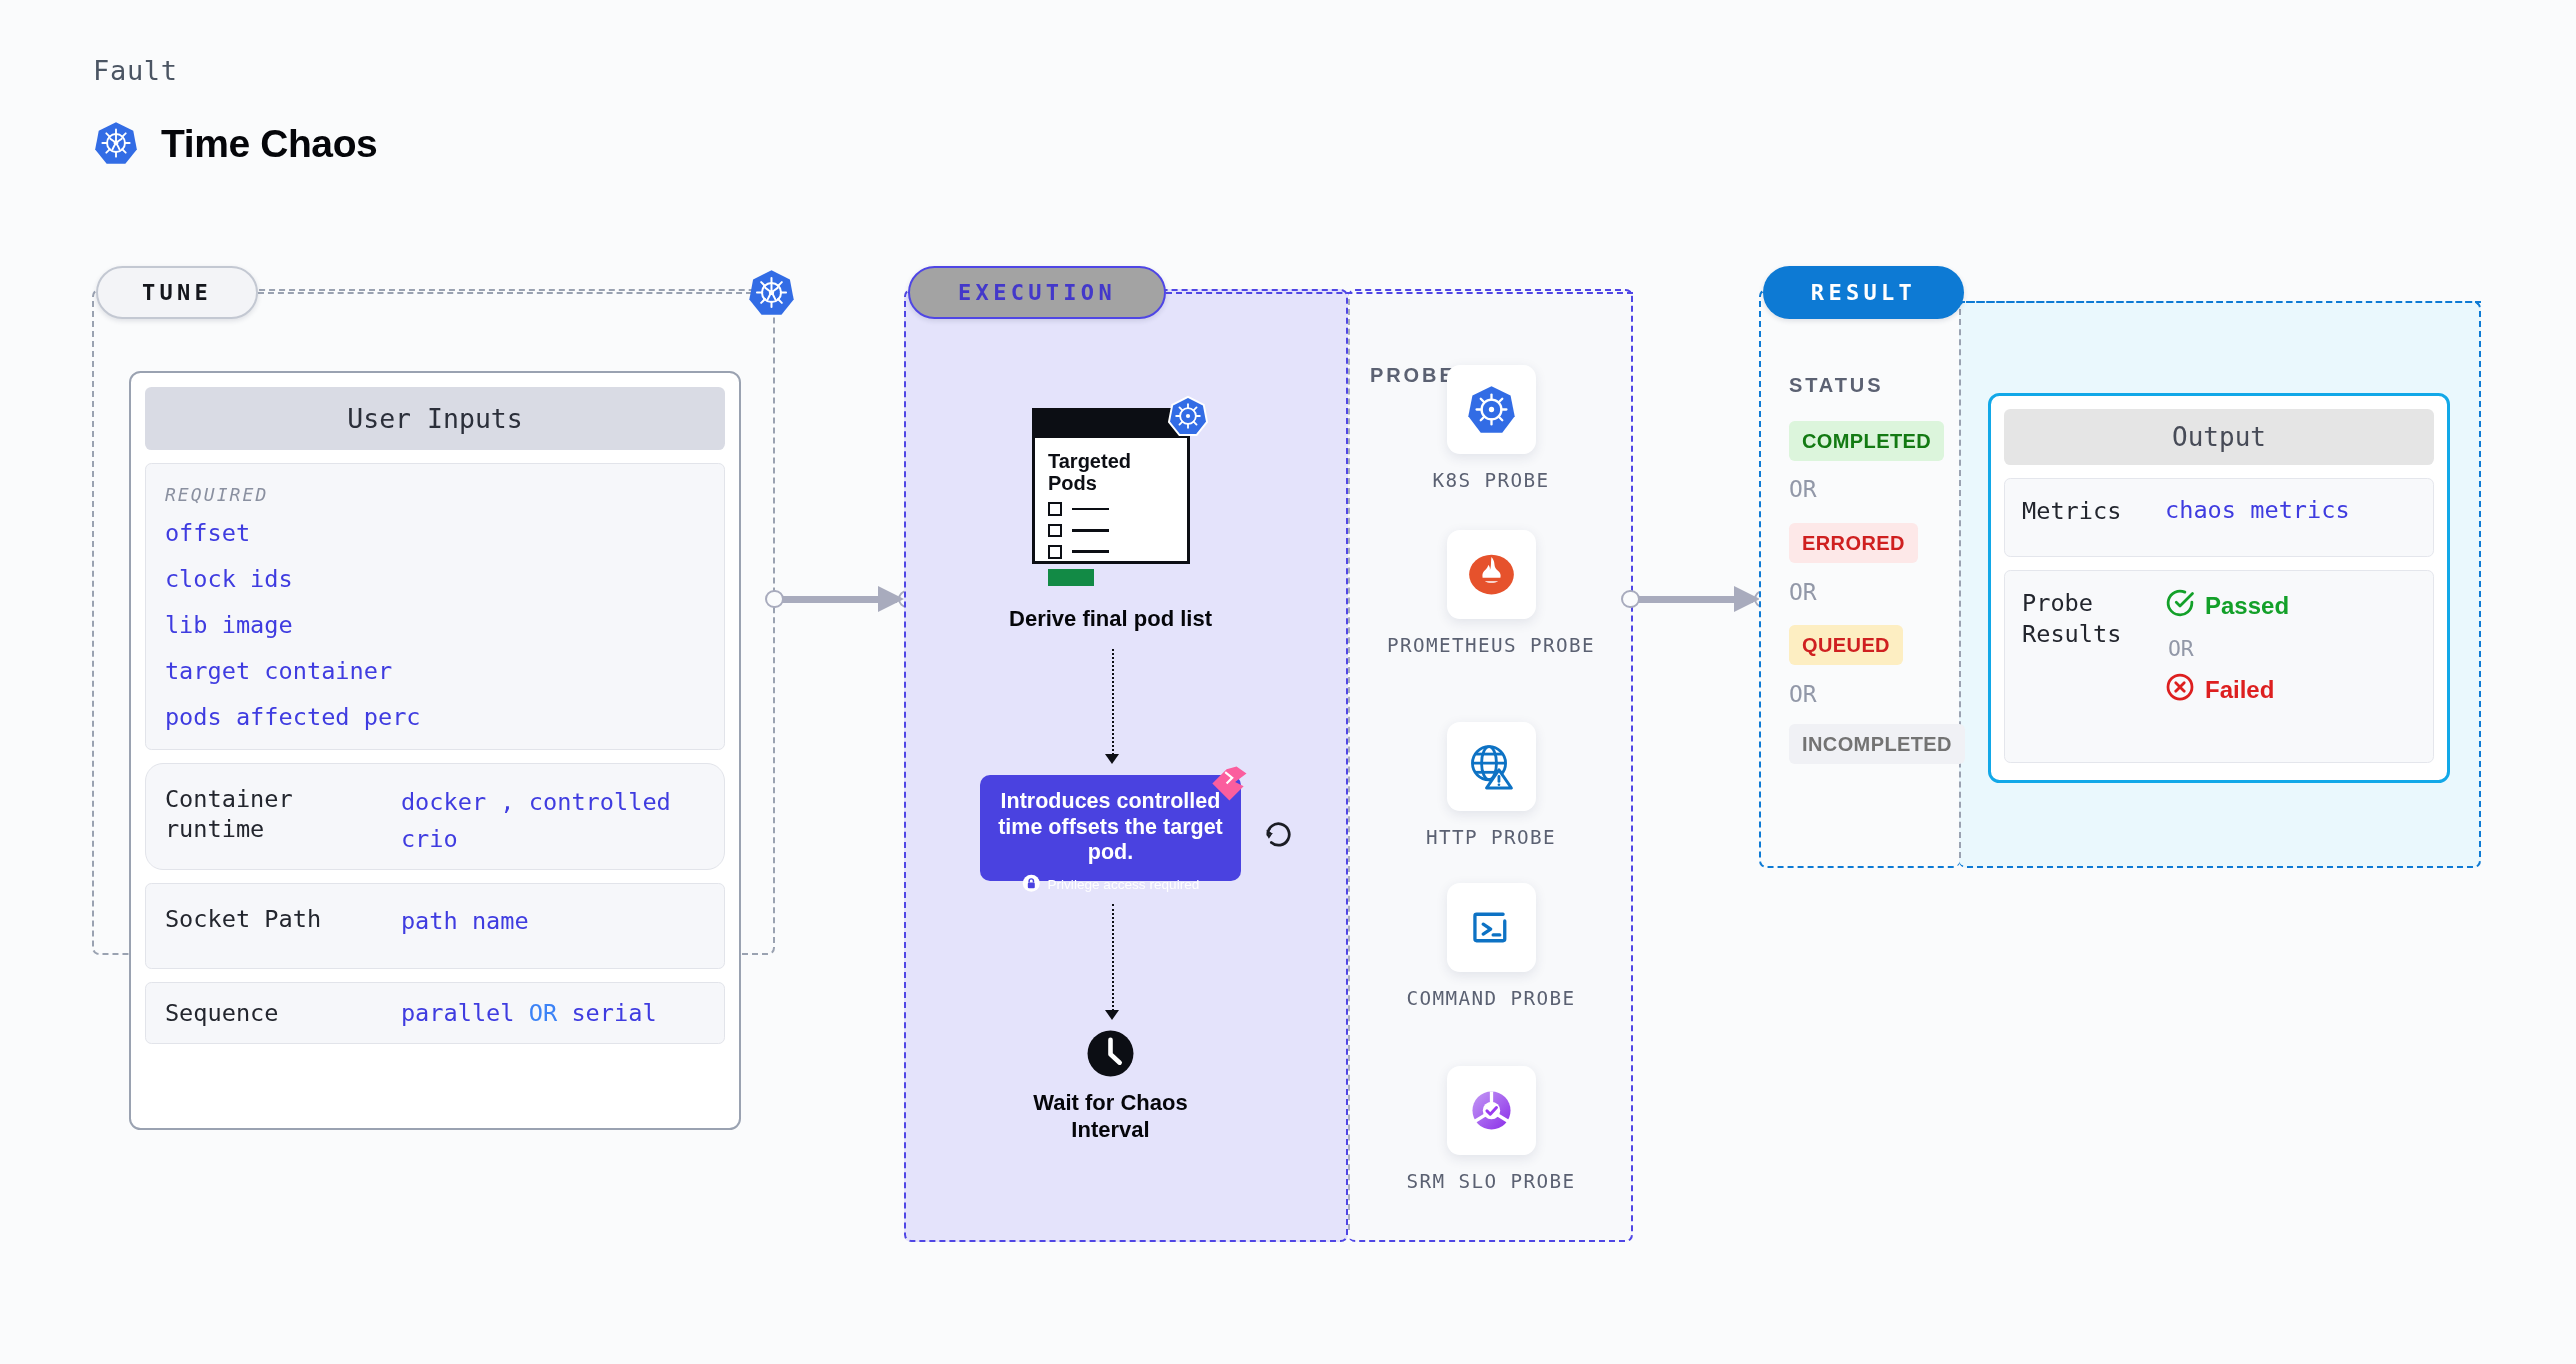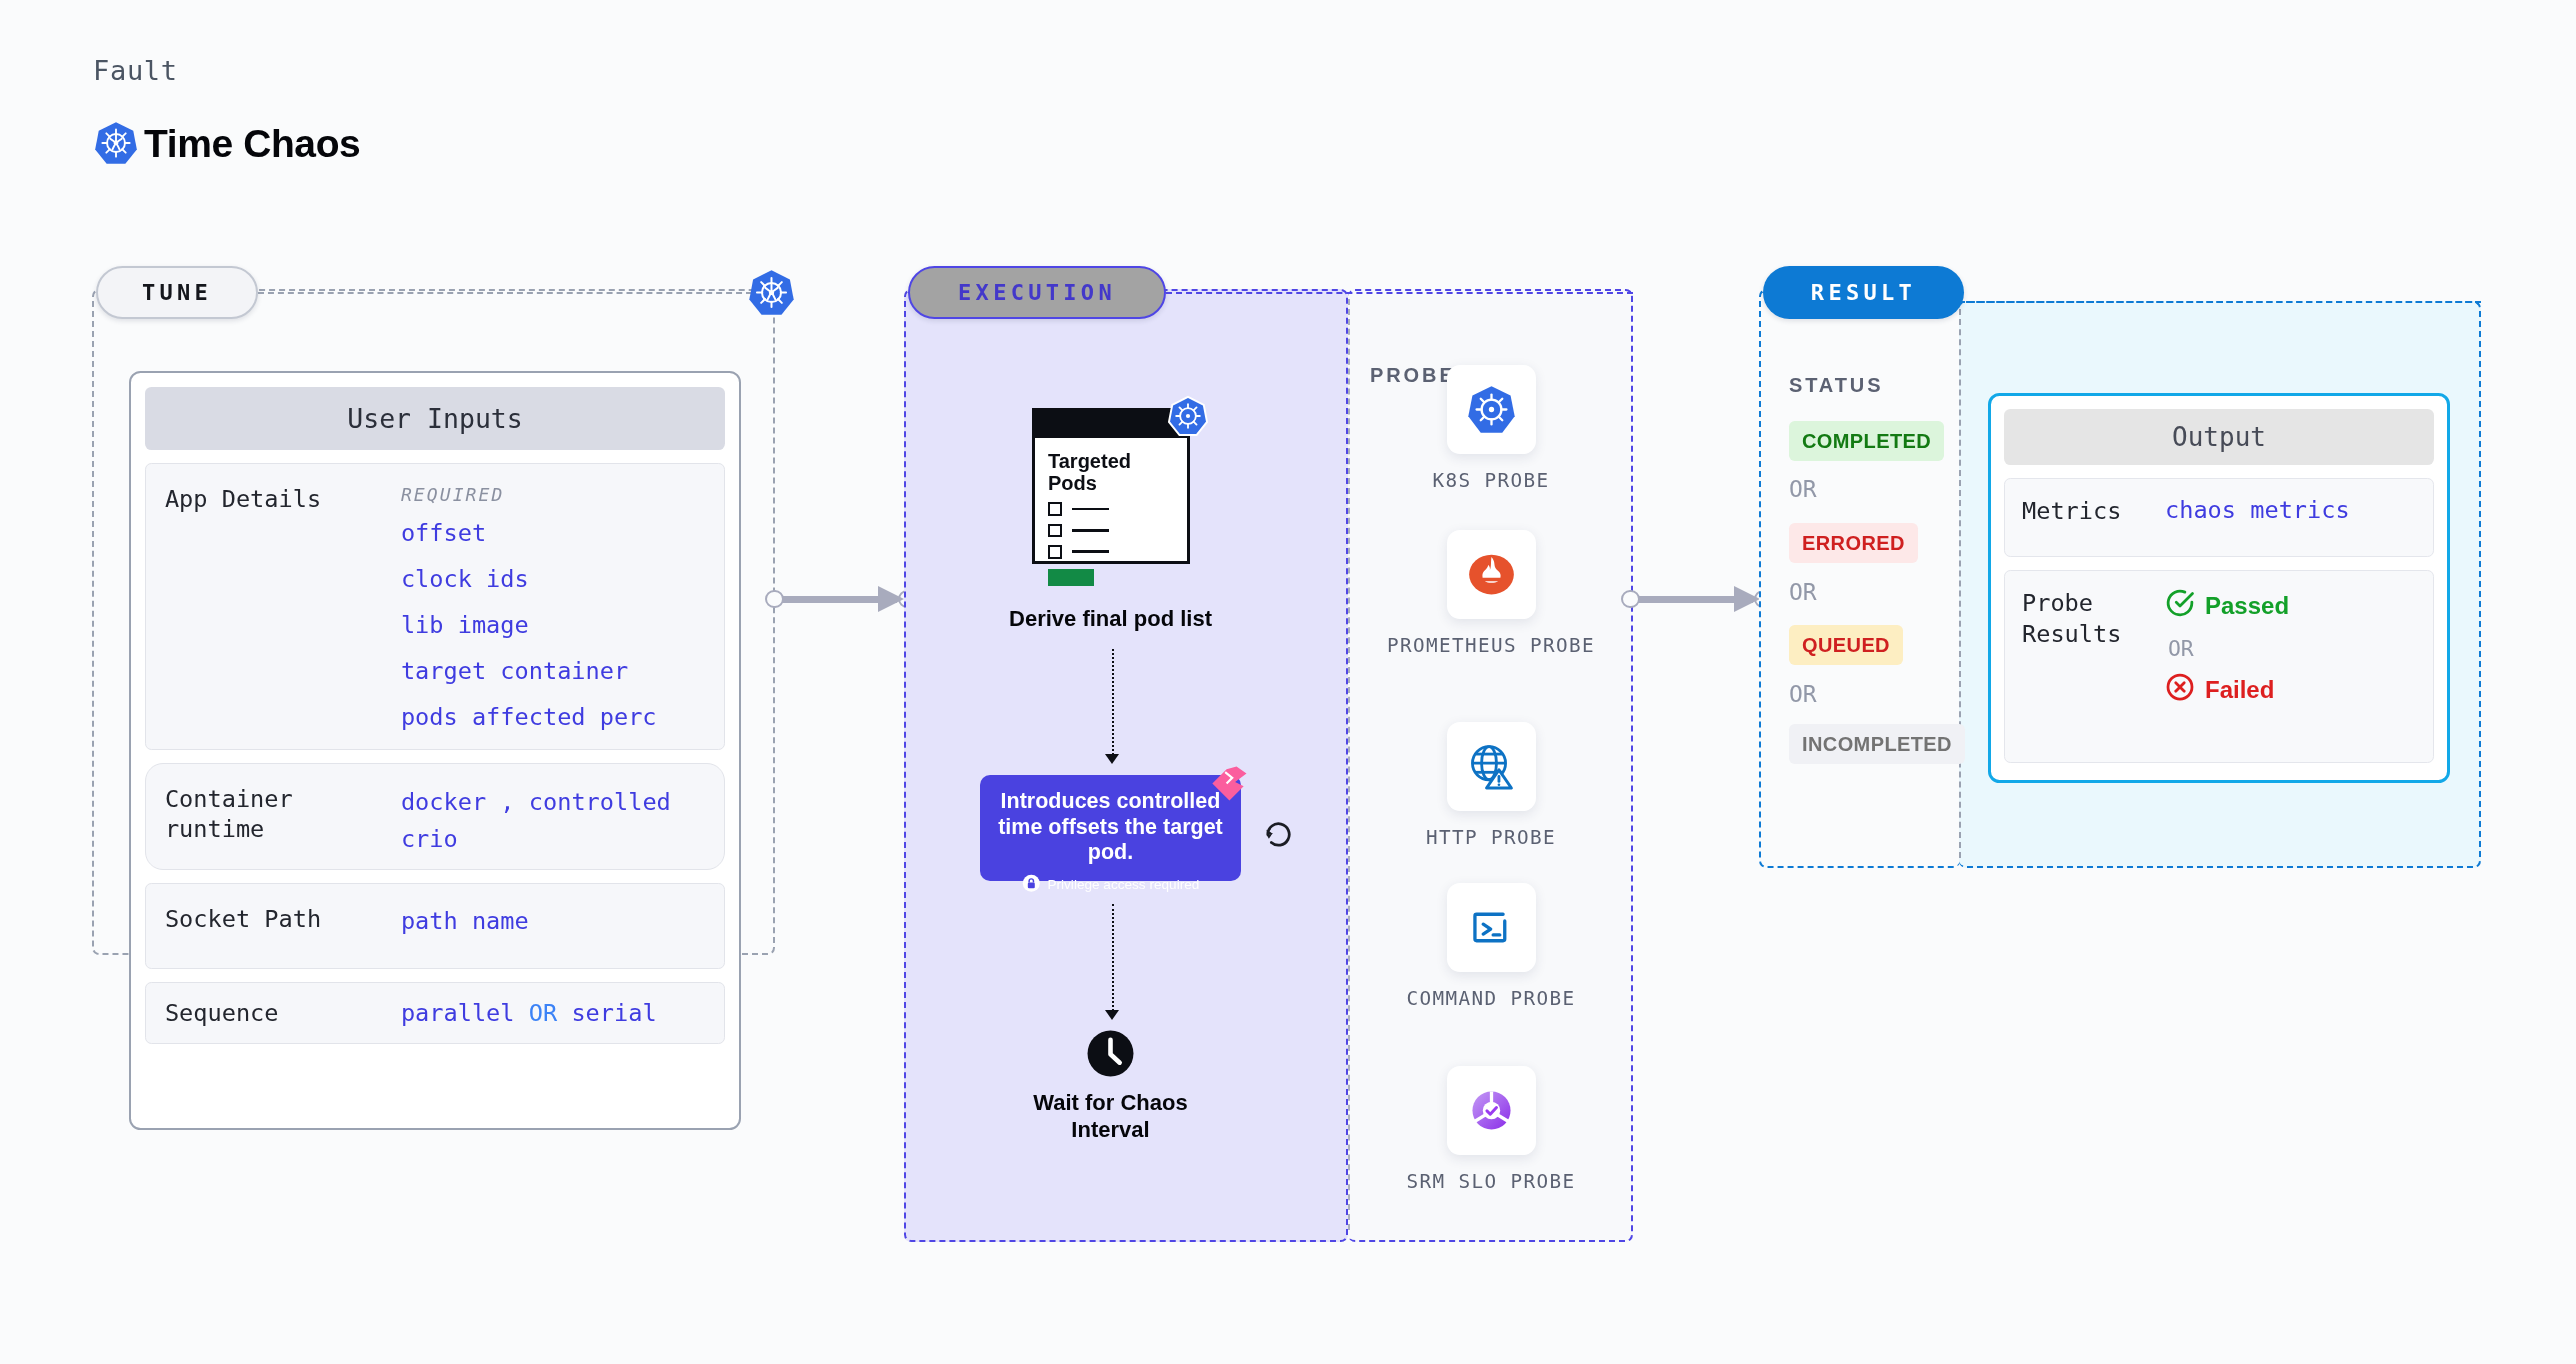--- a/index.html
+++ b/index.html
@@ -10,21 +10,21 @@
     overflow: hidden;
   }
   .stage { position: relative; width: 2576px; height: 1365px; }
 
   
   .fault-label {
     position: absolute; left: 93px; top: 55px;
     font-family: "DejaVu Sans Mono", monospace;
     font-size: 27px; color: #4b5563; letter-spacing: 0.7px;
   }
-  .title-row { position: absolute; left: 93px; top: 120px; display: flex; align-items: center; gap: 5px; }
+  .title-row { position: absolute; left: 93px; top: 120px; display: flex; align-items: center; gap: 22px; }
   .title-text { font-size: 39px; font-weight: 700; color: #05060a; letter-spacing: -0.4px; }
 
   
   .dashbox { position: absolute; border-radius: 7.2px; }
   .pill {
     position: absolute; display: flex; align-items: center; justify-content: center;
     border-radius: 716px; font-family: "DejaVu Sans Mono", monospace;
     font-weight: 700; letter-spacing: 4.3px; font-size: 22px;
     box-shadow: 0 2.1px 5px rgba(30,35,70,.13);
   }
@@ -225,21 +225,20 @@
           <line x1="27" y1="41" x2="30" y2="35"></line>
         <line x1="37" y1="41" x2="34" y2="35"></line>
       </g>
     </svg>
   </div>
 
   <div class="card" id="ui-card">
     <div class="card-head">User Inputs</div>
 
     <div class="row" style="height:287px;">
-      <div class="row-key">App Details</div>
       <div class="row-val">
         <span class="req">REQUIRED</span>
         <div>offset</div>
         <div>clock ids</div>
         <div>lib image</div>
         <div>target container</div>
         <div>pods affected perc</div>
       </div>
     </div>
 

